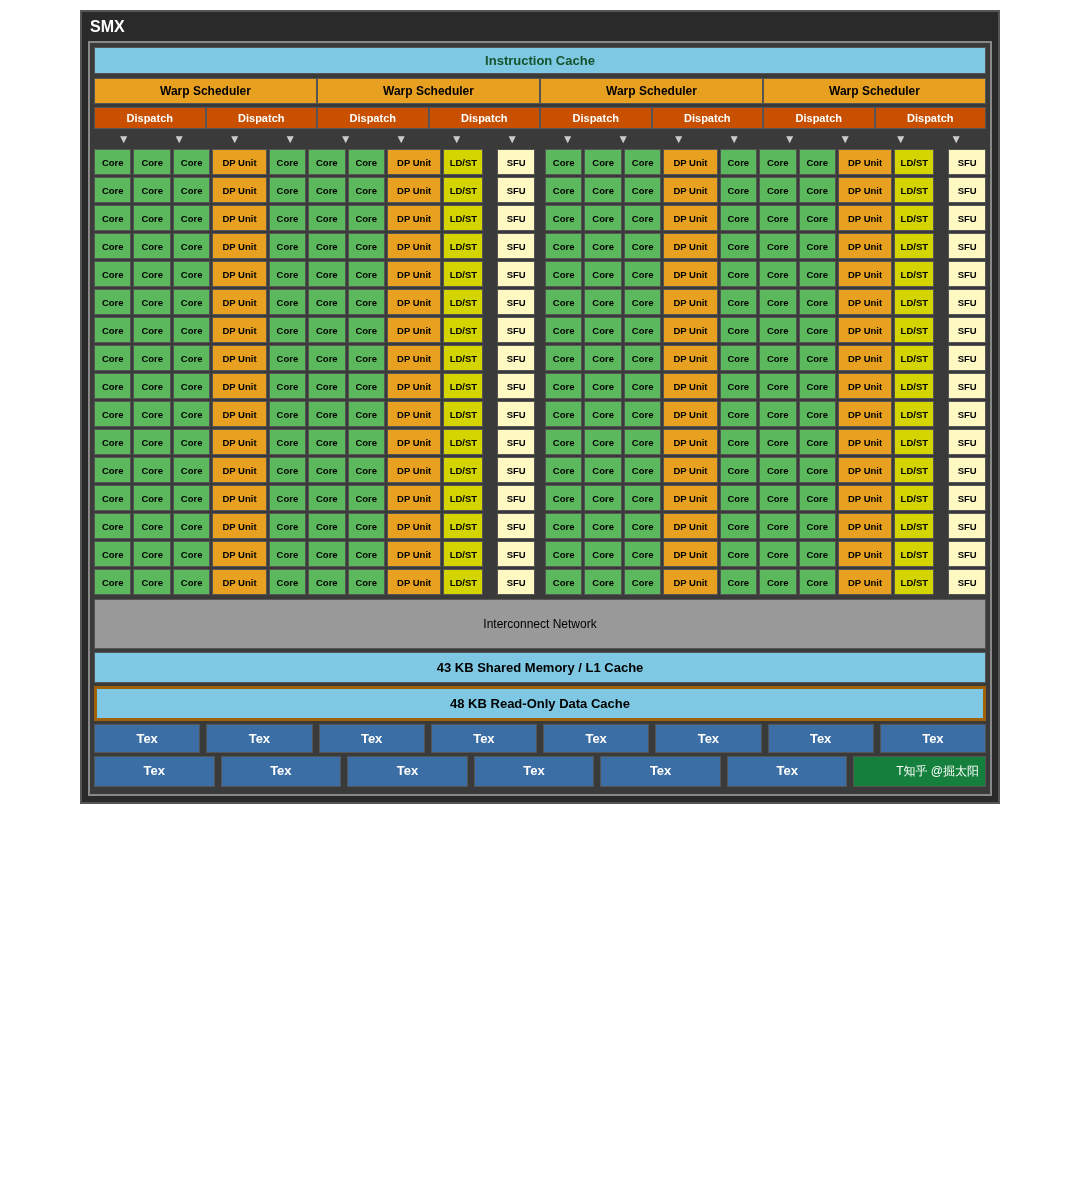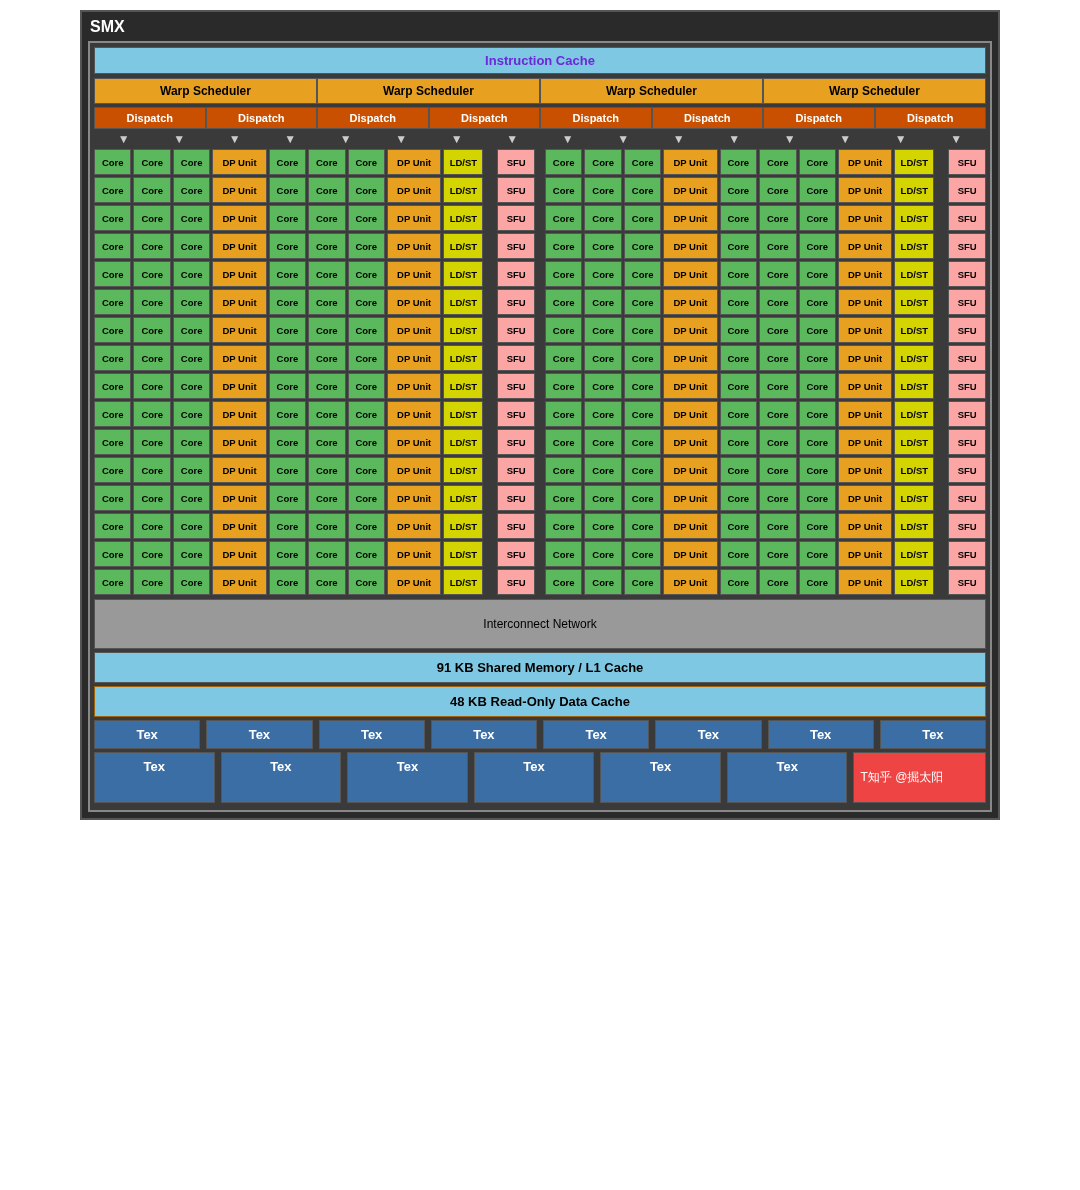--- a/index.html
+++ b/index.html
@@ -27,21 +27,21 @@
     .inner-box {
       border: 2px solid #888;
       background: #3a3a3a;
       padding: 4px;
     }
     .instruction-cache {
       background: #7ec8e3;
       text-align: center;
       font-weight: bold;
       font-size: 13px;
-      color: #6d28d9;
+      color: #14532d;
       padding: 5px;
       margin-bottom: 4px;
       border: 1px solid #555;
     }
     .warp-row {
       display: flex;
       margin-bottom: 3px;
     }
     .warp-scheduler {
       background: #e8a020;
@@ -118,21 +118,21 @@
     }
     .cell-dp {
       background: #e8a020;
       flex: 1.8;
     }
     .cell-ldst {
       background: #d4d400;
       flex: 1.3;
     }
     .cell-sfu {
-      background: #fca5a5;
+      background: #fef9c3;
       flex: 1.2;
       margin-left: 12px;
     }
     .cell-spacer {
       width: 6px;
       background: transparent;
       border: none;
     }
     .interconnect {
       background: #999;
@@ -154,43 +154,43 @@
       border: 1px solid #555;
     }
     .readonly-cache {
       background: #7ec8e3;
       text-align: center;
       font-weight: bold;
       font-size: 13px;
       color: #000;
       padding: 7px;
       margin-bottom: 3px;
-      border: 1px solid #a16207;
+      border: 3px solid #a16207;
     }
     .tex-row {
       display: flex;
       gap: 6px;
       margin-bottom: 3px;
     }
     .tex-unit {
       background: #3a6ea5;
       text-align: center;
       font-weight: bold;
       font-size: 13px;
       color: #fff;
       padding: 6px 0;
       border: 1px solid #555;
       flex: 1;
     }
     .watermark {
-      background: #ef4444;
-      text-align: left;
+      background: #15803d;
+      text-align: right;
       font-size: 12px;
       color: #fff;
-      padding: 16px 6px;
+      padding: 6px 6px;
       border: 1px solid #555;
       flex: 1;
     }
   </style>
 </head>
 <body>
 
 <div class="smx-container">
   <div class="smx-title">SMX</div>
   <div class="inner-box">
@@ -601,21 +601,21 @@
           <div class="cell cell-core">Core</div>
           <div class="cell cell-core">Core</div>
           <div class="cell cell-dp">DP Unit</div>
           <div class="cell cell-ldst">LD/ST</div>
           <div class="cell cell-sfu">SFU</div>
         </div>
       </div>
 
     <div class="interconnect">Interconnect Network</div>
 
-    <div class="shared-memory">91 KB Shared Memory / L1 Cache</div>
+    <div class="shared-memory">43 KB Shared Memory / L1 Cache</div>
 
     <div class="readonly-cache">48 KB Read-Only Data Cache</div>
 
     <div class="tex-row">
       <div class="tex-unit">Tex</div>
       <div class="tex-unit">Tex</div>
       <div class="tex-unit">Tex</div>
       <div class="tex-unit">Tex</div>
       <div class="tex-unit">Tex</div>
       <div class="tex-unit">Tex</div>

